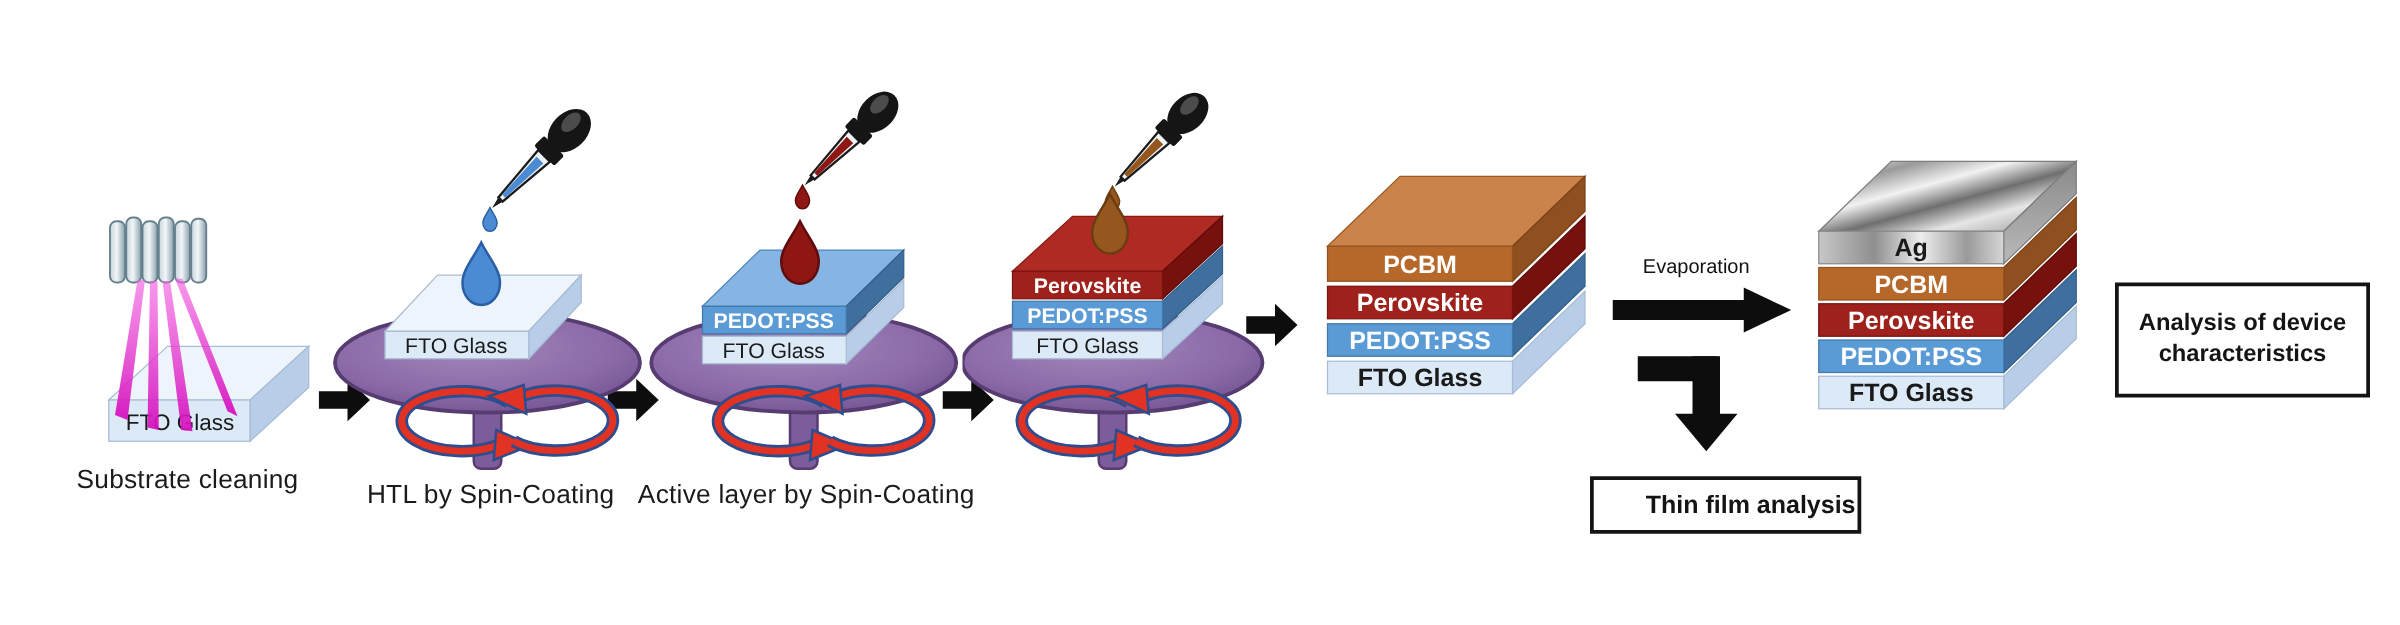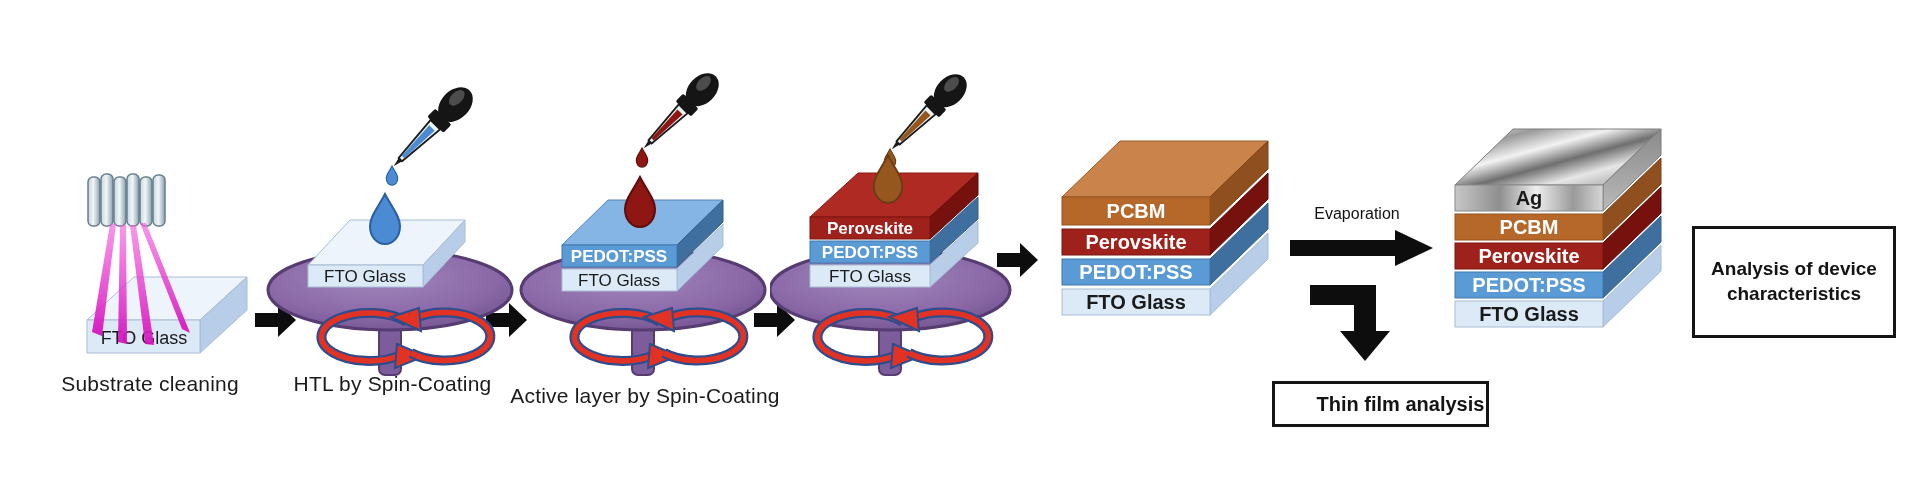--- a/index.html
+++ b/index.html
@@ -4,21 +4,21 @@
 <style>
   html,body{margin:0;padding:0;background:#ffffff;}
   .canvas{position:relative;width:1920px;height:500px;background:#ffffff;overflow:hidden;
           font-family:"Liberation Sans",sans-serif;}
   .abs{position:absolute;}
   .step-label{position:absolute;text-align:center;font-size:21px;color:#1b1b1b;letter-spacing:.2px;}
   .outline-box{position:absolute;border:3px solid #141414;background:#ffffff;color:#141414;
                display:flex;align-items:center;justify-content:center;text-align:center;
                font-weight:600;}
   .box-thin{left:1272px;top:381px;width:171px;height:40px;font-size:20px;padding-left:40px;}
-  .box-analysis{left:1692px;top:226px;width:182px;height:66px;font-size:19px;line-height:1.3;padding:20px 8px;box-sizing:content-box;}
+  .box-analysis{left:1692px;top:226px;width:182px;height:66px;font-size:19px;line-height:1.3;padding:10px 8px;box-sizing:content-box;}
   .evap-label{position:absolute;left:1282px;top:205px;width:150px;text-align:center;font-size:16px;color:#111;}
   svg{display:block;}
   svg text{font-family:"Liberation Sans",sans-serif;}
   .lay-txt{font-size:20px;font-weight:600;}
   .slab-txt{font-size:17px;}
 </style>
 </head>
 <body>
 
 <div class="canvas">
@@ -202,21 +202,21 @@
     </g>
     <g transform="translate(120,89) scale(0.38)">
       <path d="M0,-26 C6,-14 15,-4 15,6 C15,17 8,24 0,24 C-8,24 -15,17 -15,6 C-15,-4 -6,-14 0,-26 Z" fill="#96571f" stroke="#6b3c12" stroke-width="3"></path>
     </g>
     <g transform="translate(118,110) scale(0.95)">
       <path d="M0,-26 C6,-14 15,-4 15,6 C15,17 8,24 0,24 C-8,24 -15,17 -15,6 C-15,-4 -6,-14 0,-26 Z" fill="#96571f" stroke="#6b3c12" stroke-width="2"></path>
     </g>
   </svg>
 
   <div class="step-label" style="left:40px;top:372px;width:220px">Substrate cleaning</div>
-  <div class="step-label" style="left:270px;top:372px;width:245px">HTL by Spin-Coating</div>
+  <div class="step-label" style="left:270px;top:384px;width:245px">HTL by Spin-Coating</div>
   <div class="step-label" style="left:500px;top:384px;width:290px">Active layer by Spin-Coating</div>
 
   <svg class="abs" style="left:1040px;top:130px" width="260" height="200" viewBox="0 0 260 200">
     <g>
       <polygon points="22,67 80,11 228,11 170,67" fill="#c9834b" stroke="#9c5a22" stroke-width="1"></polygon>
       <polygon points="170,67 228,11 228,39 170,95" fill="#8f4f1e" stroke="#7a4218" stroke-width="1"></polygon>
       <rect x="22" y="67" width="148" height="28" fill="#b5682a" stroke="#95531f" stroke-width="1"></rect>
       <text x="96" y="88" text-anchor="middle" class="lay-txt" fill="#ffffff">PCBM</text>
     </g>
     <g>

